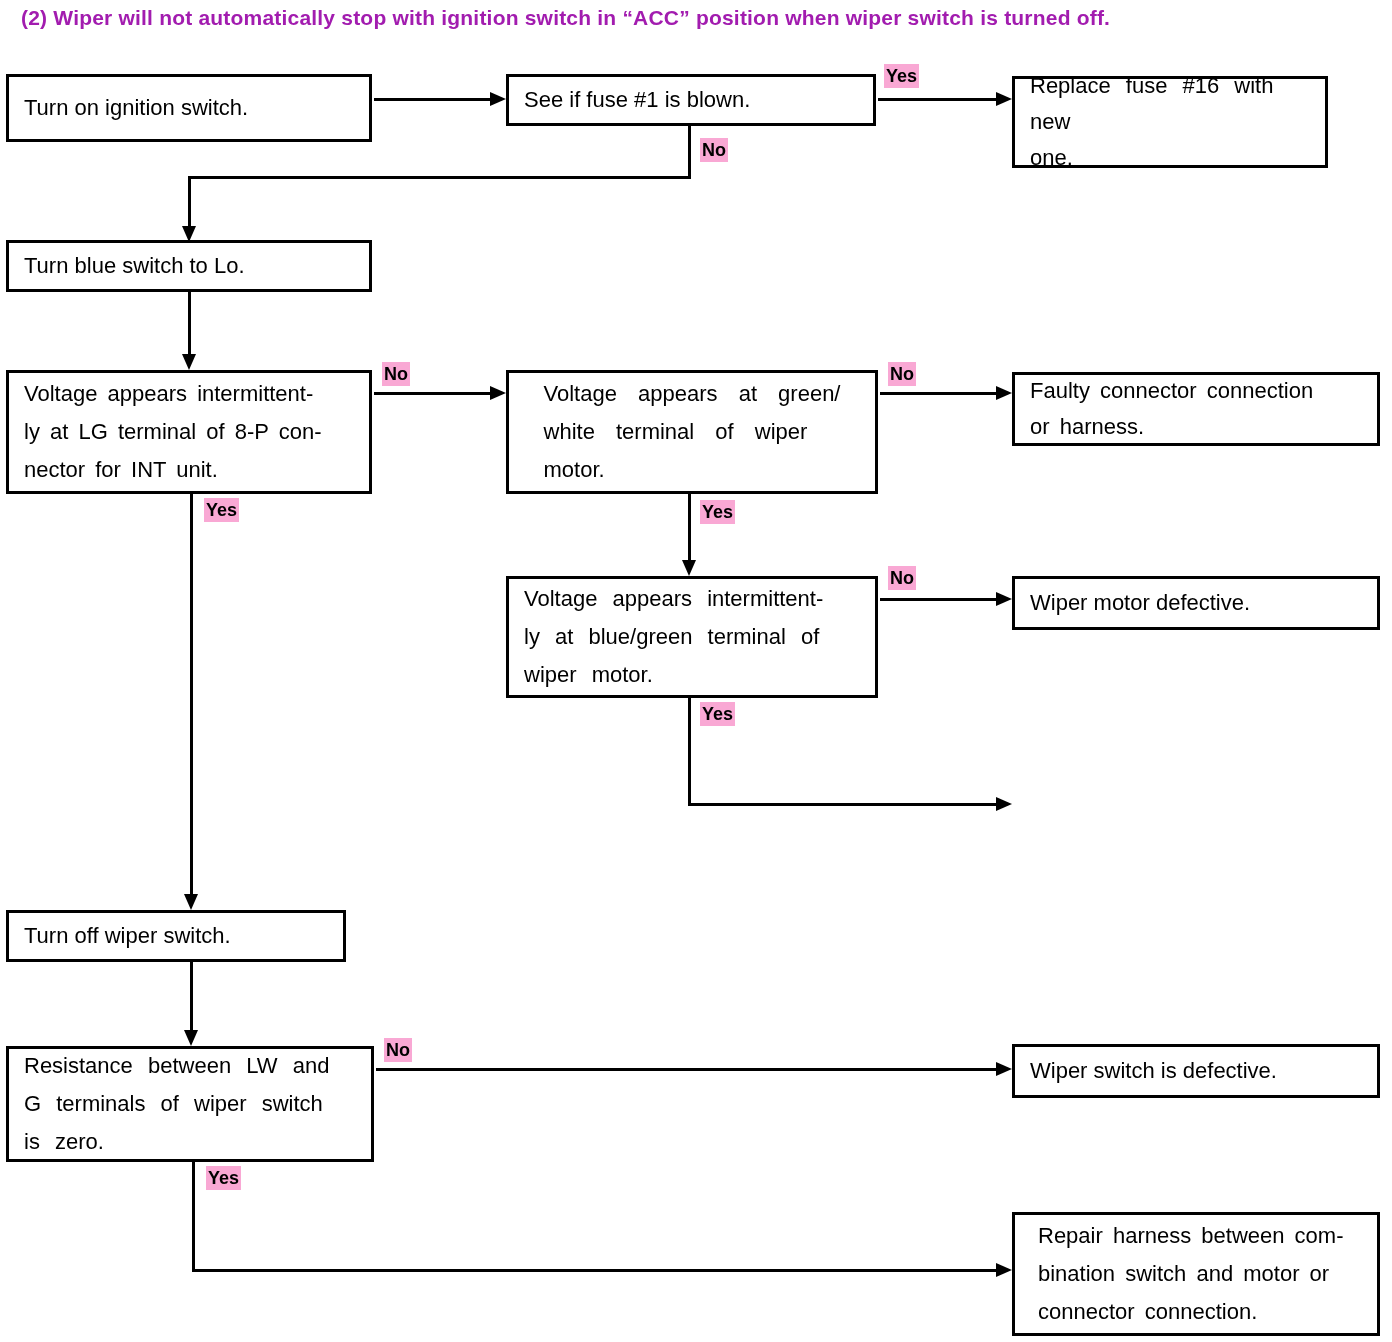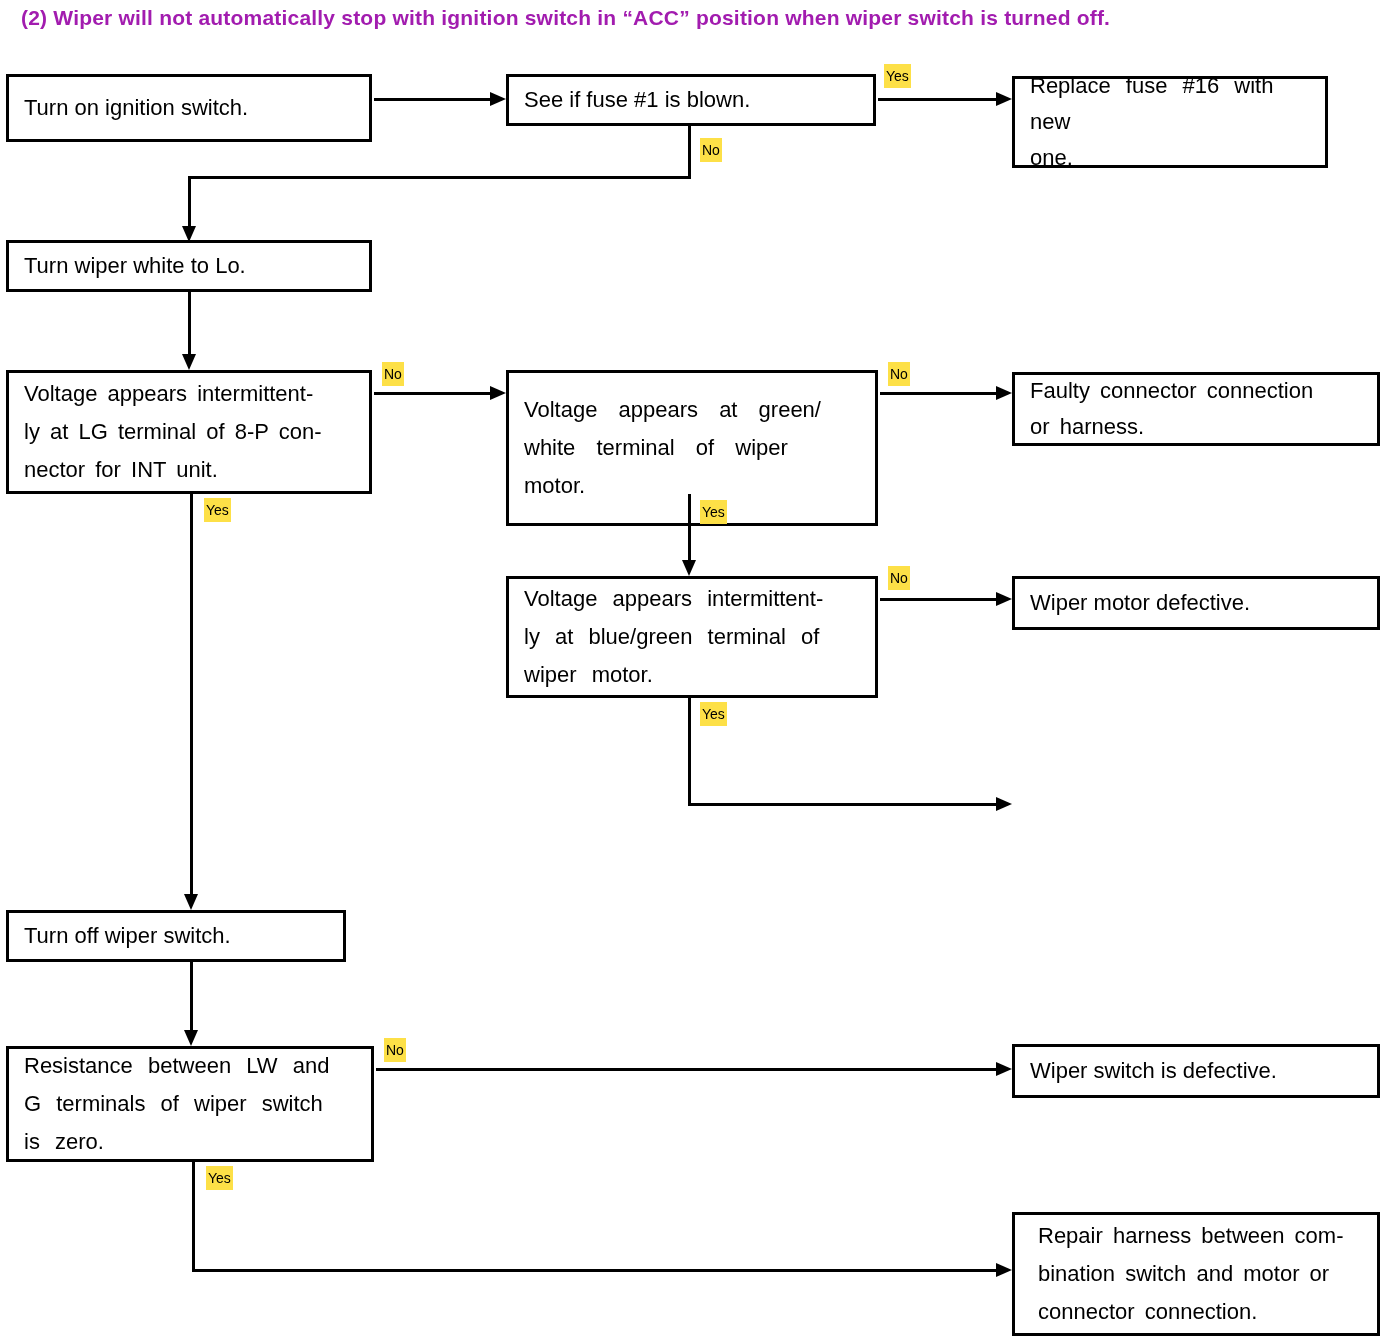--- a/index.html
+++ b/index.html
@@ -62,25 +62,25 @@
   }
   .arr-d {
     position: absolute;
     width: 0; height: 0;
     border-left: 7px solid transparent;
     border-right: 7px solid transparent;
     border-top: 16px solid #000000;
   }
   .edge-label {
     position: absolute;
-    font-size: 14px;
-    font-weight: 400;
+    font-size: 18px;
+    font-weight: 700;
     line-height: 24px;
     color: #000000;
-    background: #fde047;
+    background: #f9a8d4;
     padding: 0 2px;
   }
 </style>
 </head>
 <body>
 
 <div class="canvas">
 
   <div class="page-title">(2)  Wiper will not automatically stop with ignition switch in “ACC” position when wiper switch is turned off.</div>
 
@@ -102,32 +102,32 @@
   <div class="hline" style="left:878px; top:98px; width:122px;"></div>
   <div class="arr-r" style="left:996px; top:92px;"></div>
 
   <div class="vline" style="left:688px; top:126px; height:53px;"></div>
   <span class="edge-label" style="left:700px; top:138px;">No</span>
   <div class="hline" style="left:188px; top:176px; width:503px;"></div>
   <div class="vline" style="left:188px; top:176px; height:52px;"></div>
   <div class="arr-d" style="left:182px; top:226px;"></div>
 
   <div class="node lh-sm" style="left:6px; top:240px; width:366px; height:52px;">
-    <span class="node-text">Turn wiper white to Lo.</span>
+    <span class="node-text">Turn blue switch to Lo.</span>
   </div>
 
   <div class="vline" style="left:188px; top:292px; height:64px;"></div>
   <div class="arr-d" style="left:182px; top:354px;"></div>
 
   <div class="node ws-1" style="left:6px; top:370px; width:366px; height:124px;">
     <span class="node-text">Voltage appears intermittent-
 ly at LG terminal of 8-P con-
 nector for INT unit.</span>
   </div>
-  <div class="node ws-3" style="left:506px; top:370px; width:372px; height:156px;">
+  <div class="node ws-3" style="left:506px; top:370px; width:372px; height:124px;justify-content:center;">
     <span class="node-text">Voltage appears at green/
 white terminal of wiper
 motor.</span>
   </div>
   <div class="node lh-sm ws-1" style="left:1012px; top:372px; width:368px; height:74px;">
     <span class="node-text">Faulty connector connection
 or harness.</span>
   </div>
 
   <span class="edge-label" style="left:382px; top:362px;">No</span>

